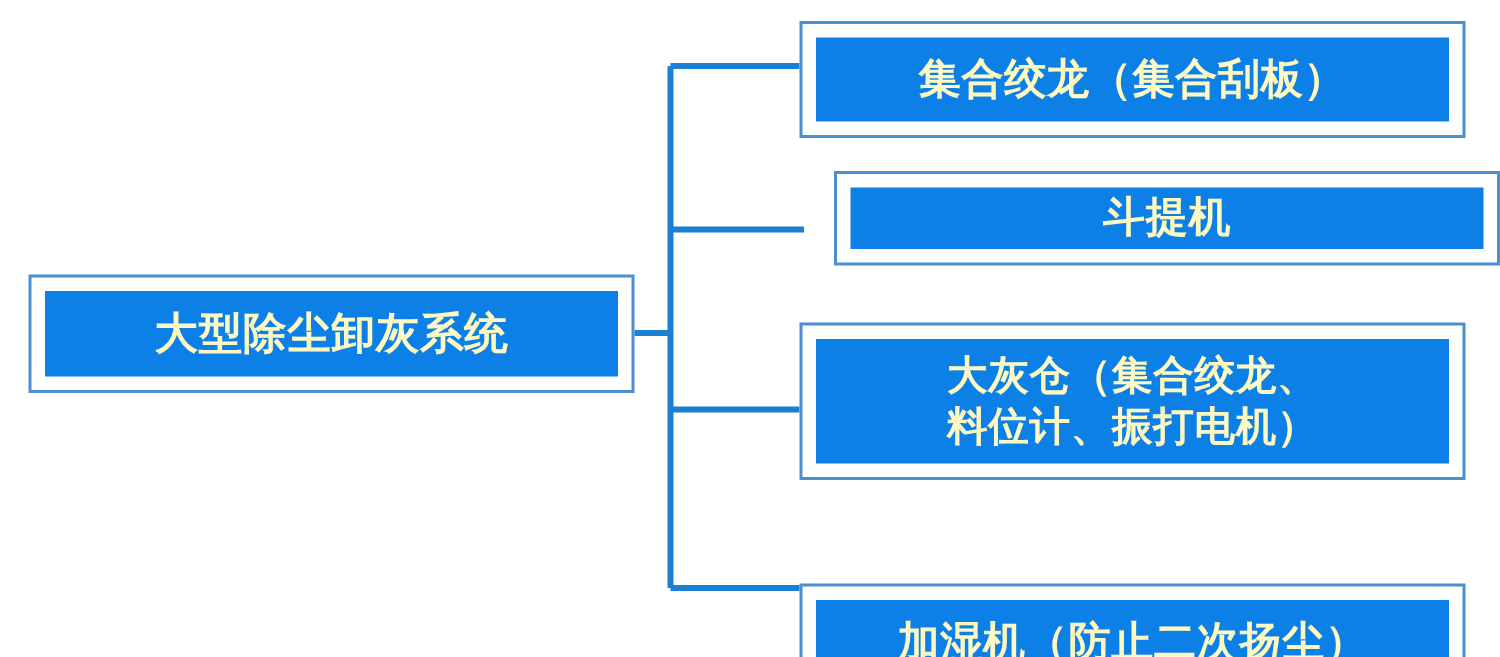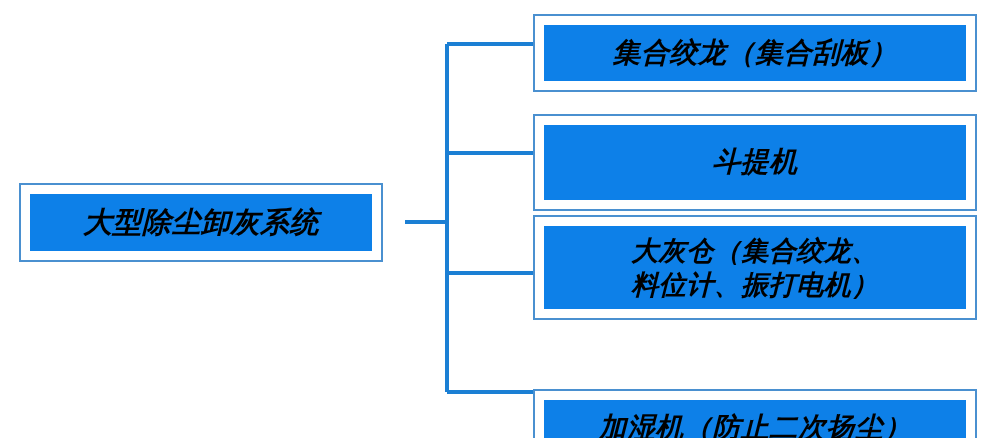--- a/index.html
+++ b/index.html
@@ -37,50 +37,49 @@
     width: 100%;
     height: 100%;
     box-sizing: border-box;
     background: #0d80e8;
     display: flex;
     align-items: center;
     justify-content: center;
     text-align: center;
   }
   .node-label {
-    color: #000000;
+    color: #fef9c3;
     font-weight: bold;
     letter-spacing: 0.5px;
     line-height: 1.16;
     white-space: pre-line;
     padding: 0 6px;
-    font-style: italic;
   }
   
   #node-root {
     left: 19px;
     top: 183px;
-    width: 364px;
+    width: 404px;
     height: 79px;
   }
   #node-root .node-label {
     font-size: 29px;
   }
   
   #node-child-0 {
     left: 533px;
     top: 14px;
     width: 444px;
     height: 78px;
   }
   #node-child-1 {
-    left: 533px;
+    left: 556px;
     top: 114px;
     width: 444px;
-    height: 97px;
+    height: 63px;
   }
   #node-child-2 {
     left: 533px;
     top: 215px;
     width: 444px;
     height: 105px;
   }
   #node-child-3 {
     left: 533px;
     top: 357px;

